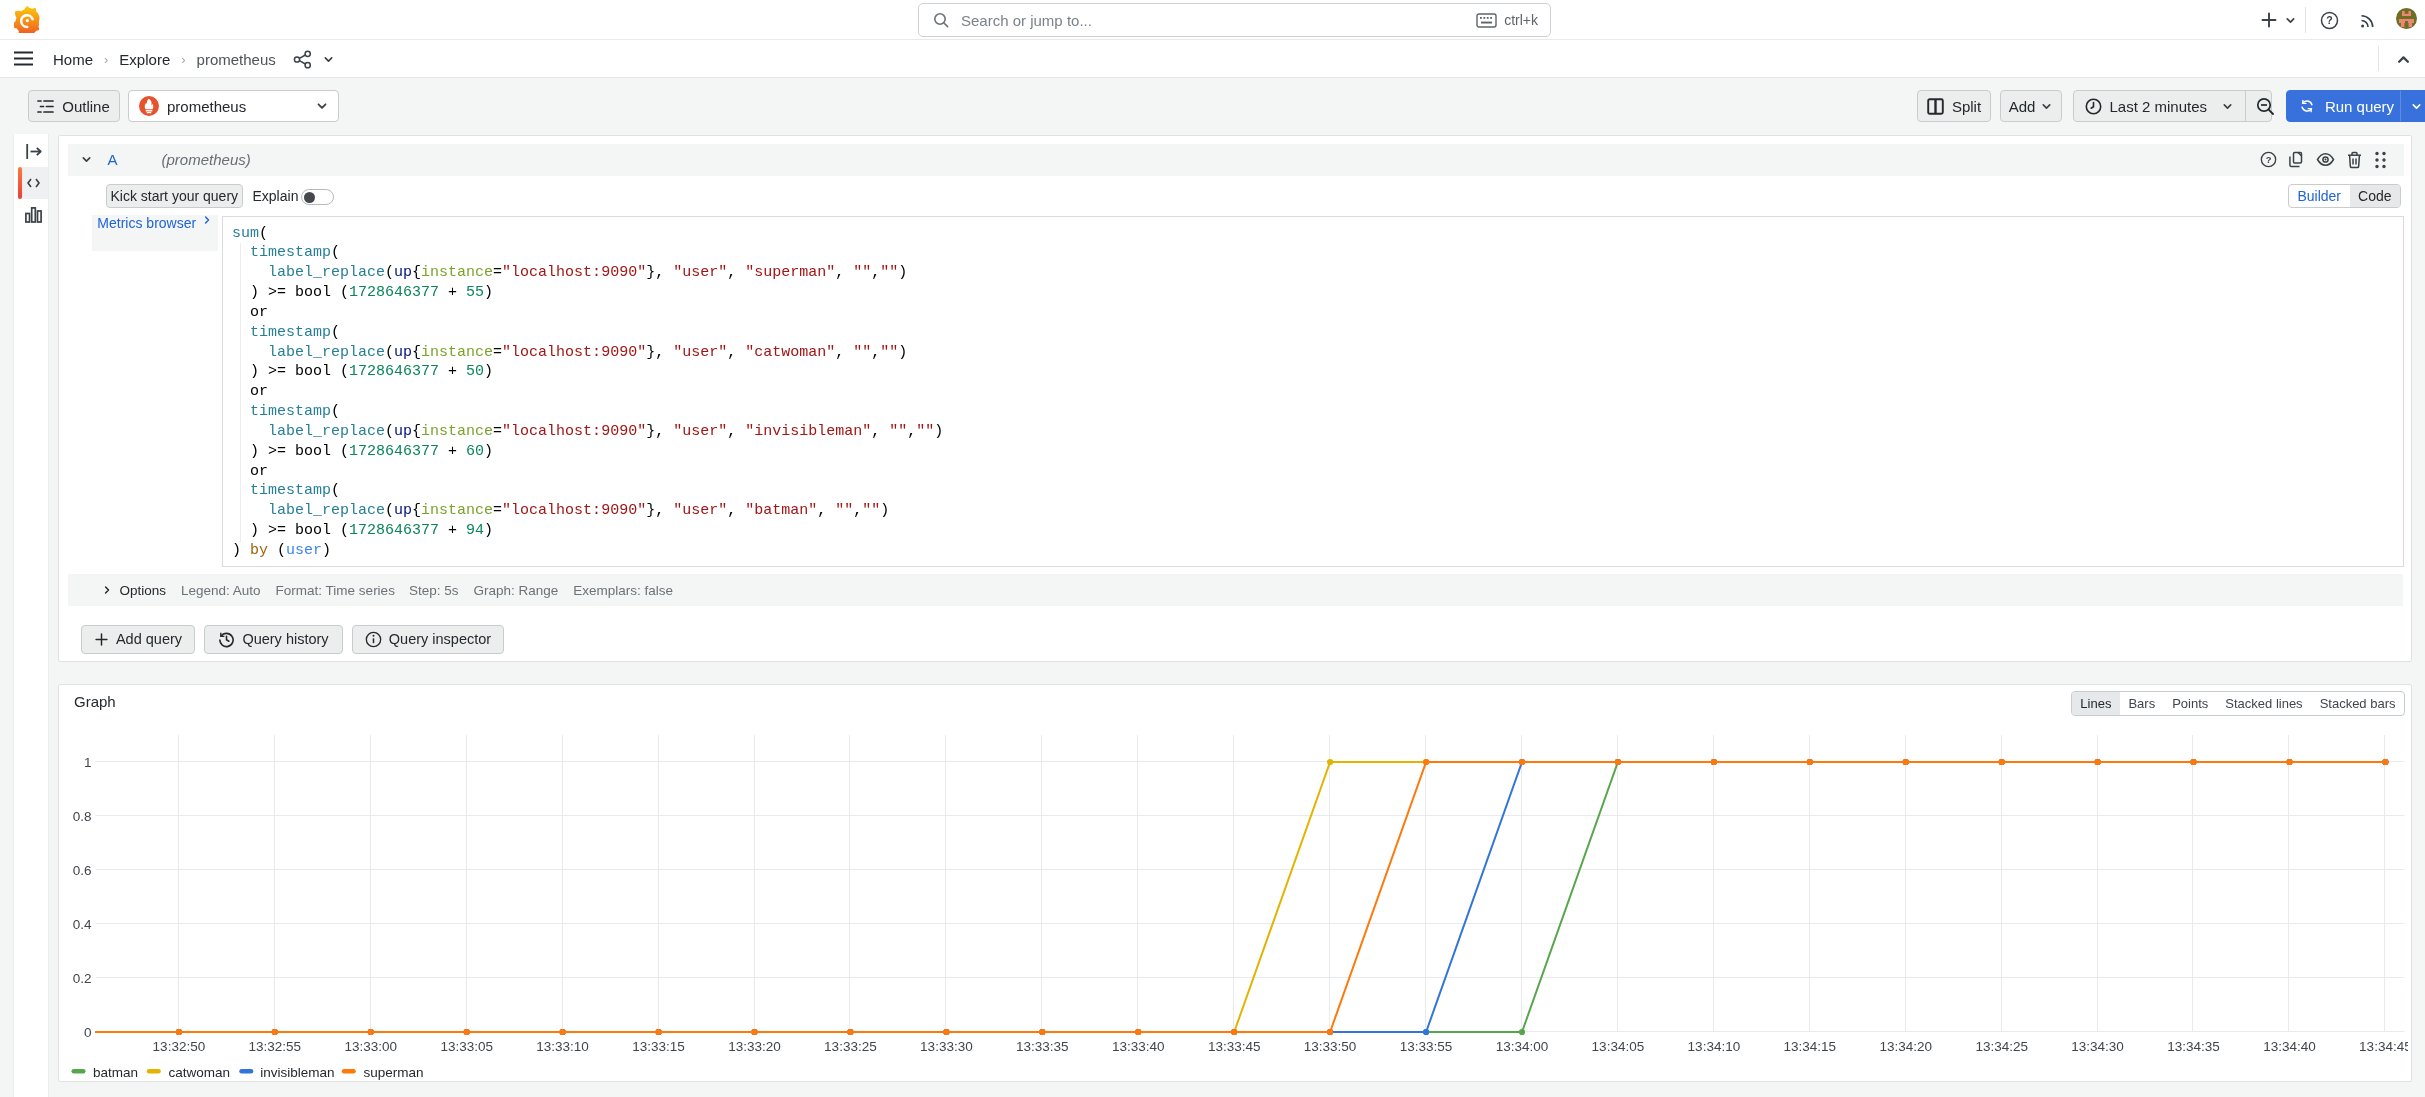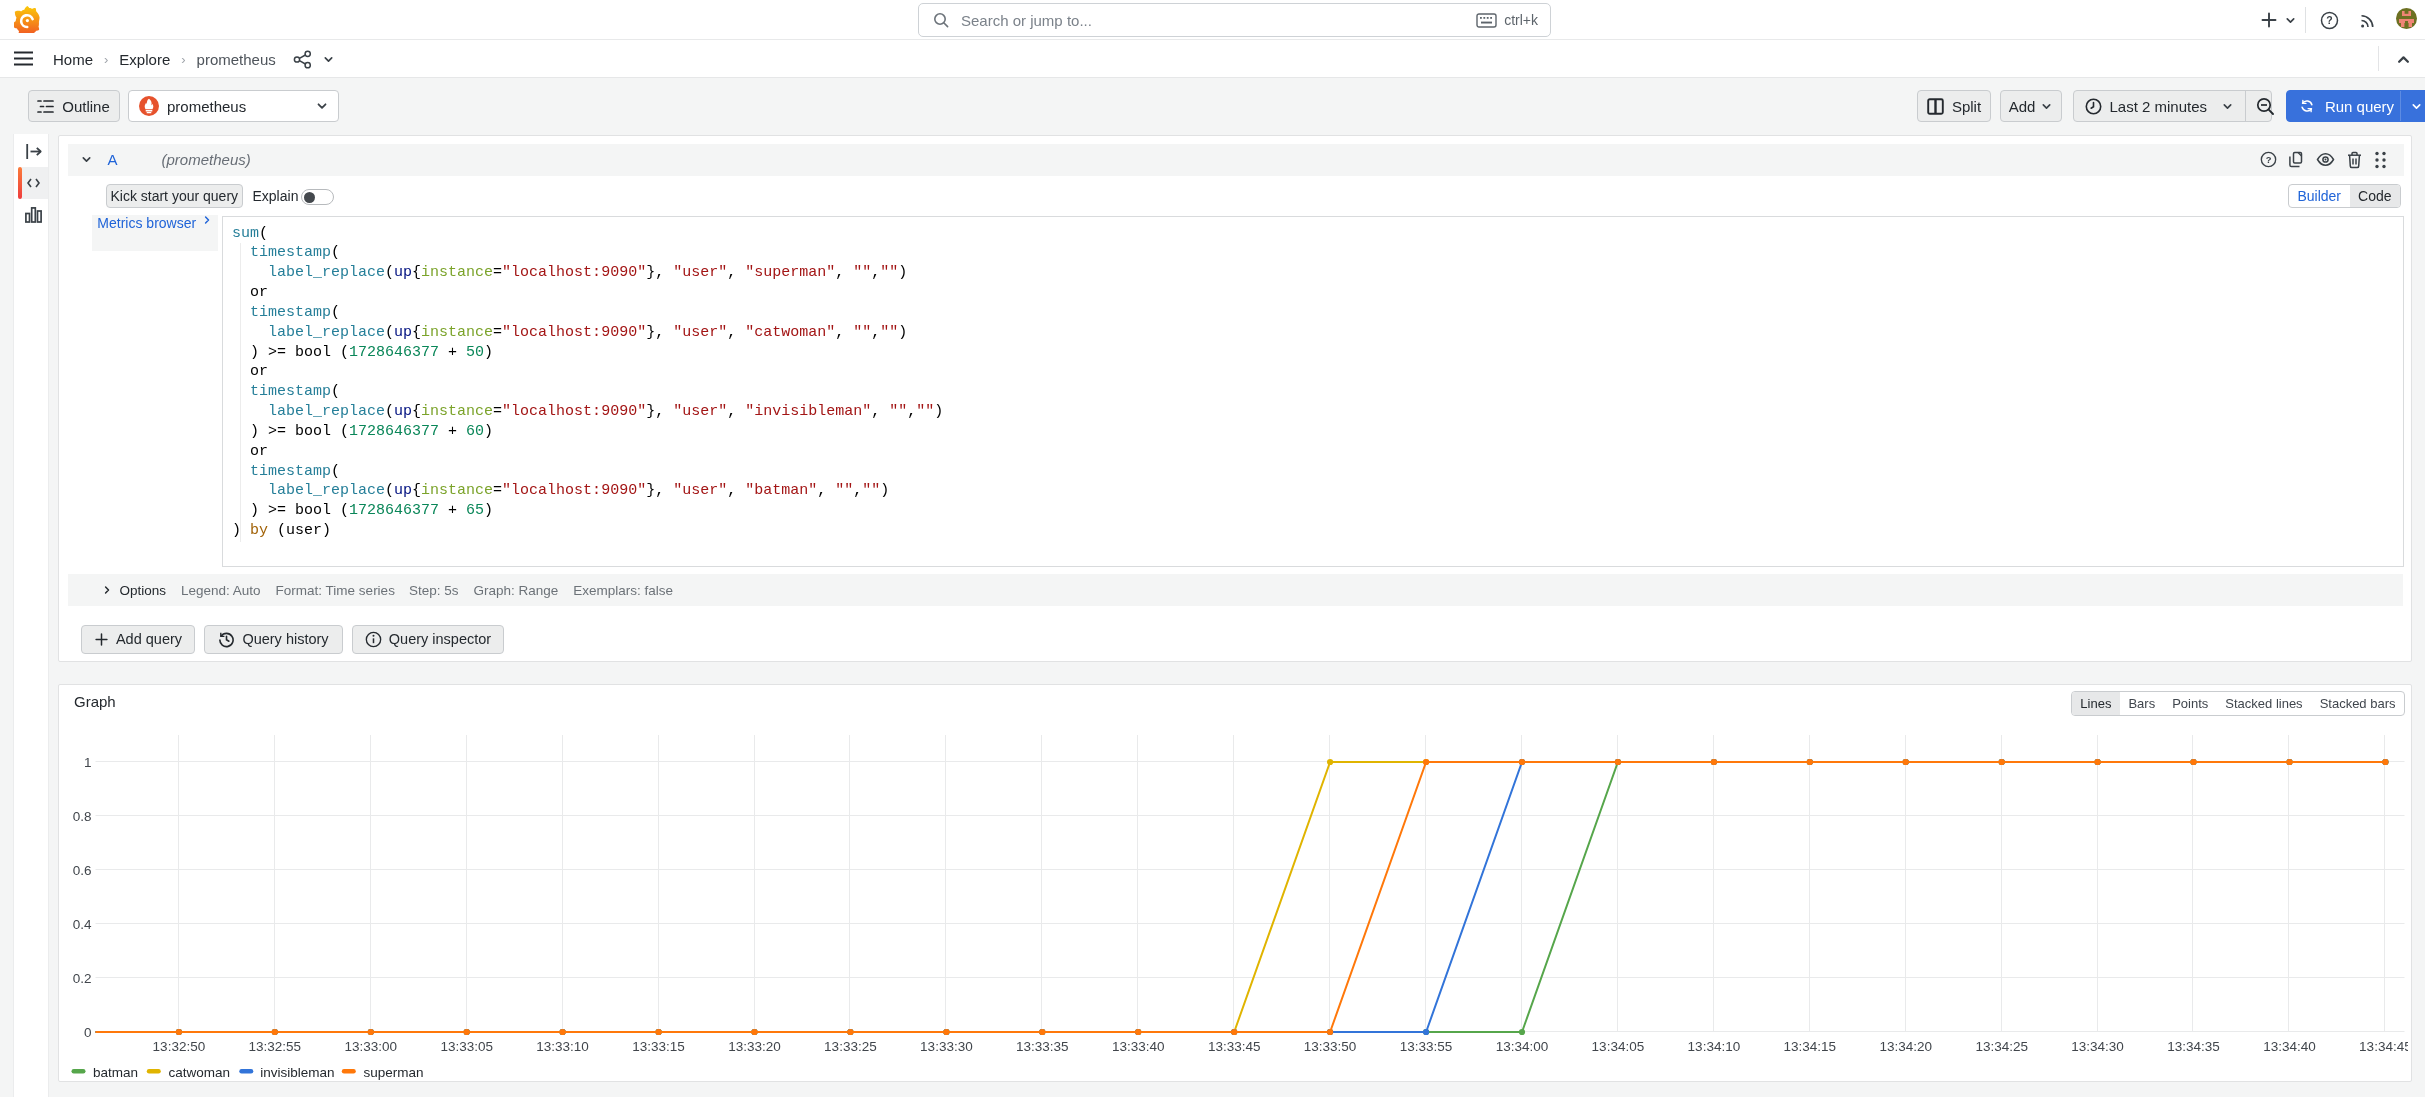--- a/index.html
+++ b/index.html
@@ -281,33 +281,34 @@
     <div style="color:#2064d8;">Builder</div>
       <div style="background:#e7e8e9;font-weight:500;">Code</div>
     </div>
   <div class="abs" style="left:33px;top:79.5px;width:126.5px;height:36px;background:#f4f5f5;display:flex;align-items:flex-start;justify-content:center;gap:6px;color:#2064d8;font-size:14px;">Metrics browser <svg width="10" height="10" viewBox="0 0 12 12">
         <path d="M4.3 2.5 7.8 6l-3.5 3.5" stroke="#2064d8" stroke-width="1.8" fill="none" stroke-linecap="round" stroke-linejoin="round"></path>
       </svg></div>
   <div class="code">
       <div class="cl"><span style="color:#267f99">sum</span>(</div>
       <div class="cl"><span style="color:#267f99">  timestamp</span>(</div>
       <div class="cl"><span style="color:#267f99">    label_replace</span>(<span style="color:#001080">up</span>{<span style="color:#7ba32a">instance</span>=<span style="color:#a31515">"localhost:9090"</span>}, <span style="color:#a31515">"user"</span>, <span style="color:#a31515">"superman"</span>, <span style="color:#a31515">""</span>,<span style="color:#a31515">""</span>)</div>
+      <div class="cl">  ) &gt;= <b style="font-weight:normal">bool</b> (<span style="color:#098658">1728646377</span> + <span style="color:#098658">55</span>)</div>
       <div class="cl">  or</div>
       <div class="cl"><span style="color:#267f99">  timestamp</span>(</div>
       <div class="cl"><span style="color:#267f99">    label_replace</span>(<span style="color:#001080">up</span>{<span style="color:#7ba32a">instance</span>=<span style="color:#a31515">"localhost:9090"</span>}, <span style="color:#a31515">"user"</span>, <span style="color:#a31515">"catwoman"</span>, <span style="color:#a31515">""</span>,<span style="color:#a31515">""</span>)</div>
       <div class="cl">  ) &gt;= <b style="font-weight:normal">bool</b> (<span style="color:#098658">1728646377</span> + <span style="color:#098658">50</span>)</div>
       <div class="cl">  or</div>
       <div class="cl"><span style="color:#267f99">  timestamp</span>(</div>
       <div class="cl"><span style="color:#267f99">    label_replace</span>(<span style="color:#001080">up</span>{<span style="color:#7ba32a">instance</span>=<span style="color:#a31515">"localhost:9090"</span>}, <span style="color:#a31515">"user"</span>, <span style="color:#a31515">"invisibleman"</span>, <span style="color:#a31515">""</span>,<span style="color:#a31515">""</span>)</div>
       <div class="cl">  ) &gt;= <b style="font-weight:normal">bool</b> (<span style="color:#098658">1728646377</span> + <span style="color:#098658">60</span>)</div>
       <div class="cl">  or</div>
       <div class="cl"><span style="color:#267f99">  timestamp</span>(</div>
       <div class="cl"><span style="color:#267f99">    label_replace</span>(<span style="color:#001080">up</span>{<span style="color:#7ba32a">instance</span>=<span style="color:#a31515">"localhost:9090"</span>}, <span style="color:#a31515">"user"</span>, <span style="color:#a31515">"batman"</span>, <span style="color:#a31515">""</span>,<span style="color:#a31515">""</span>)</div>
-      <div class="cl">  ) &gt;= <b style="font-weight:normal">bool</b> (<span style="color:#098658">1728646377</span> + <span style="color:#098658">65</span>)</div>
-      <div class="cl">) <span style="color:#a16207">by</span> (<span style="color:#000000">user</span>)</div>
+      <div class="cl">  ) &gt;= <b style="font-weight:normal">bool</b> (<span style="color:#098658">1728646377</span> + <span style="color:#098658">94</span>)</div>
+      <div class="cl">) <span style="color:#a16207">by</span> (<span style="color:#3b82f6">user</span>)</div>
       <div class="abs" style="left:16.5px;top:26px;width:1px;height:299px;background:#ececec;"></div>
     </div>
   <div class="abs" style="left:9px;top:438.5px;width:2335.5px;height:32px;background:#f4f5f5;display:flex;align-items:center;font-size:14px;">
     <span class="row" style="margin-left:34px;">
         <svg width="10" height="10" viewBox="0 0 12 12">
           <path d="M4.3 2.5 7.8 6l-3.5 3.5" stroke="#24292e" stroke-width="1.8" fill="none" stroke-linecap="round" stroke-linejoin="round"></path>
         </svg>
       </span>
     <span style="margin-left:8px;font-weight:500;font-size:13.5px;">Options</span>
     <span class="gr" style="margin-left:15px;font-size:13.5px;">Legend: Auto</span>

